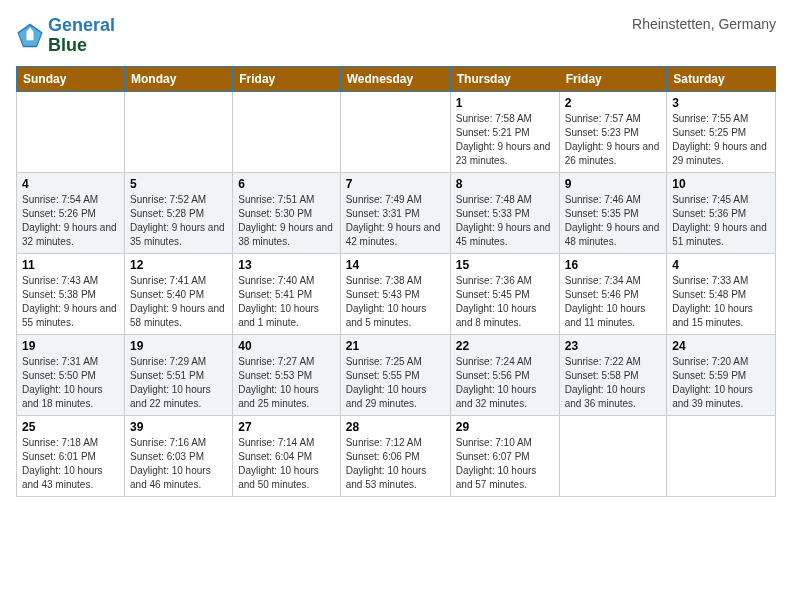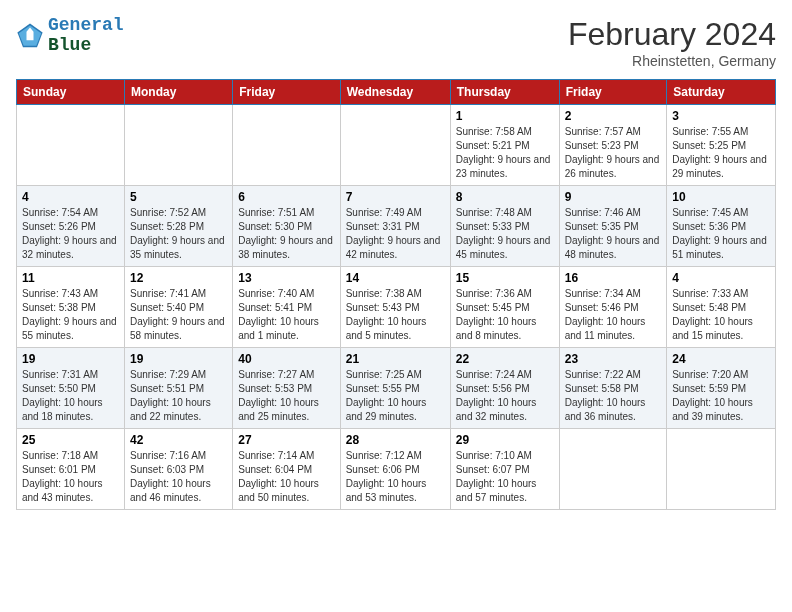--- a/index.html
+++ b/index.html
@@ -13,21 +13,20 @@
     .header {
       display: flex;
       justify-content: space-between;
       align-items: flex-start;
       margin-bottom: 10px;
     }
     .logo {
       display: flex;
       align-items: center;
       gap: 4px;
-      font-family: Liberation Mono, monospace;
     }
     .logo-text {
       font-size: 18px;
       font-weight: bold;
       color: #333;
       line-height: 1.1;
     }
     .logo-text span {
       color: #2a7ab5;
     }
@@ -46,21 +45,21 @@
     .location {
       font-size: 14px;
       color: #555;
     }
     table {
       width: 100%;
       border-collapse: collapse;
       font-size: 10.5px;
     }
     thead tr th {
-      background: #b91c1c;
+      background: #a16207;
       color: #fff;
       text-align: left;
       padding: 5px 6px;
       font-size: 12px;
       font-weight: bold;
       border: 1px solid #2a7ab5;
     }
     tbody tr td {
       border: 1px solid #ccc;
       vertical-align: top;
@@ -96,21 +95,20 @@
       <polygon points="20,2 38,15 30,36 10,36 2,15" fill="#2a7ab5"></polygon>
       <polygon points="20,5 36,16 29,34 11,34 4,16" fill="#5aaee0"></polygon>
       <polygon points="20,8 25,14 25,26 15,26 15,14" fill="#fff"></polygon>
     </svg>
     <div class="logo-text">
       <div><span>General</span></div>
       <div><span style="color:#14532d">Blue</span></div>
     </div>
   </div>
   <div class="title-block">
-    <div class="month-year">February 2024</div>
     <div class="location">Rheinstetten, Germany</div>
   </div>
 </div>
 
 <table>
   <thead>
     <tr>
     <th>Sunday</th>
         <th>Monday</th>
         <th>Friday</th>
@@ -303,21 +301,21 @@
       </tr>
       <tr>
         <td>
           <span class="day-num">25</span>
           <div class="day-info">Sunrise: 7:18 AM
 Sunset: 6:01 PM
 Daylight: 10 hours
 and 43 minutes.</div>
         </td>
         <td>
-          <span class="day-num">42</span>
+          <span class="day-num">39</span>
           <div class="day-info">Sunrise: 7:16 AM
 Sunset: 6:03 PM
 Daylight: 10 hours
 and 46 minutes.</div>
         </td>
         <td>
           <span class="day-num">27</span>
           <div class="day-info">Sunrise: 7:14 AM
 Sunset: 6:04 PM
 Daylight: 10 hours

